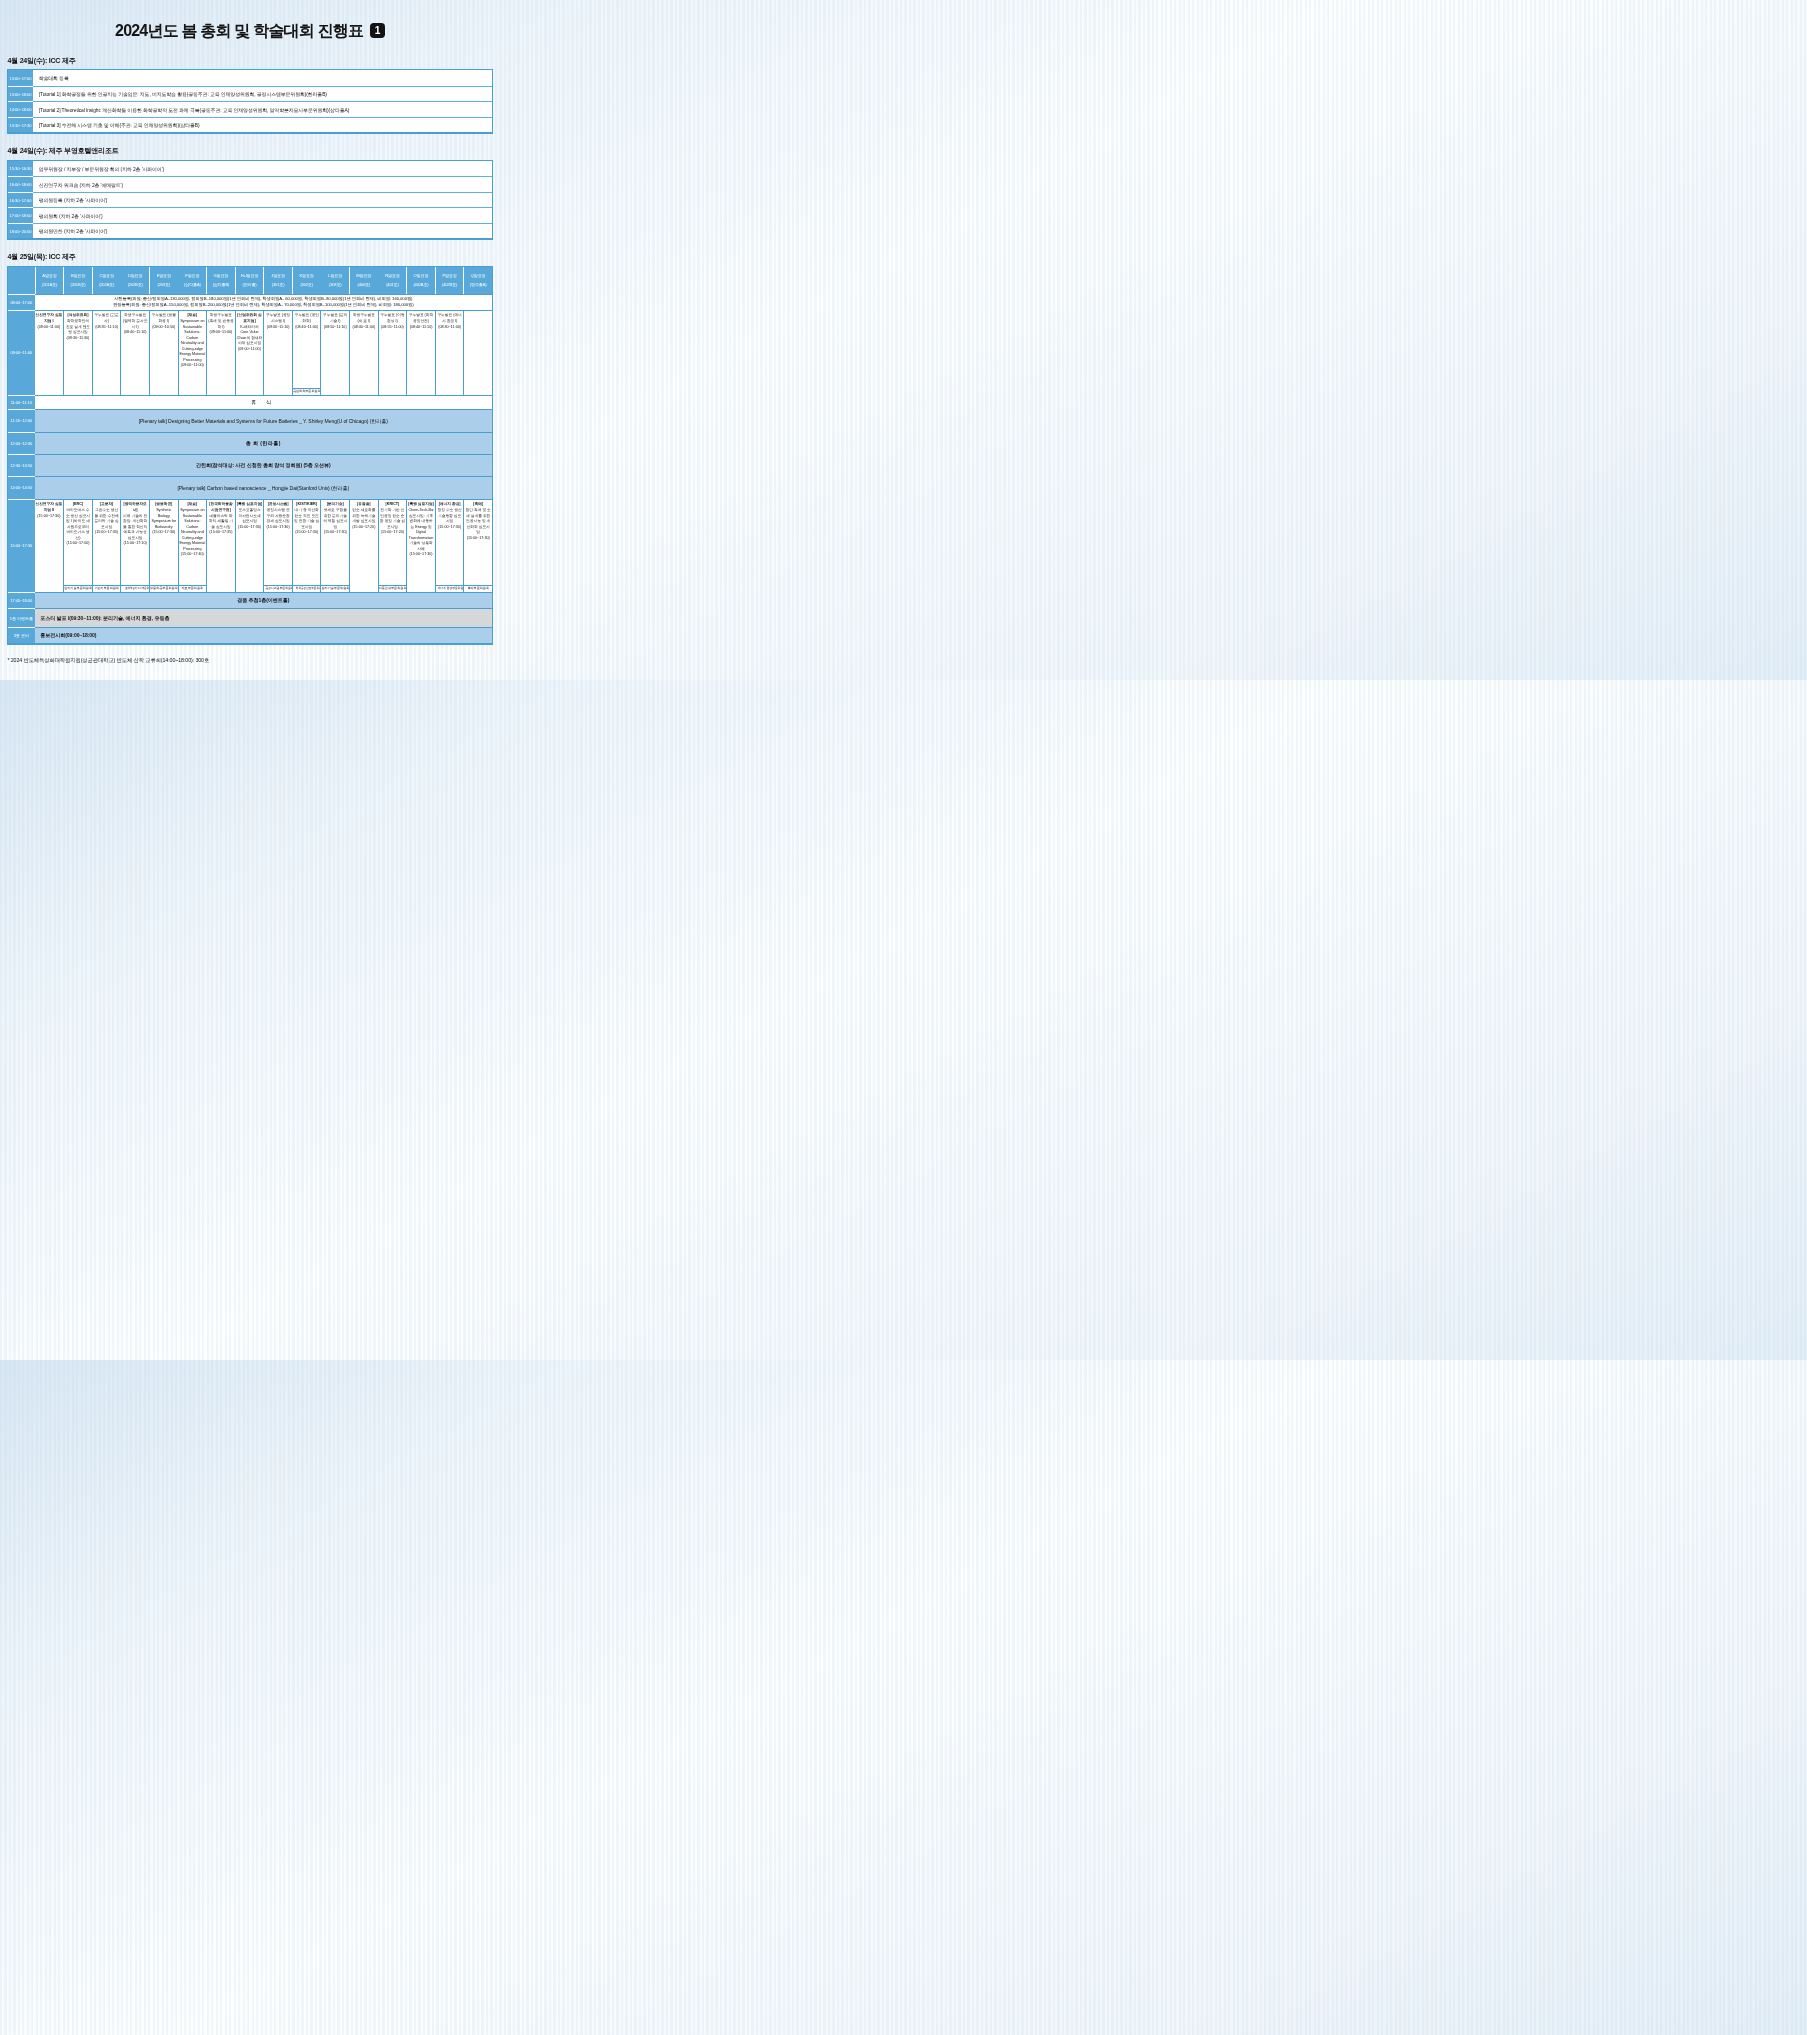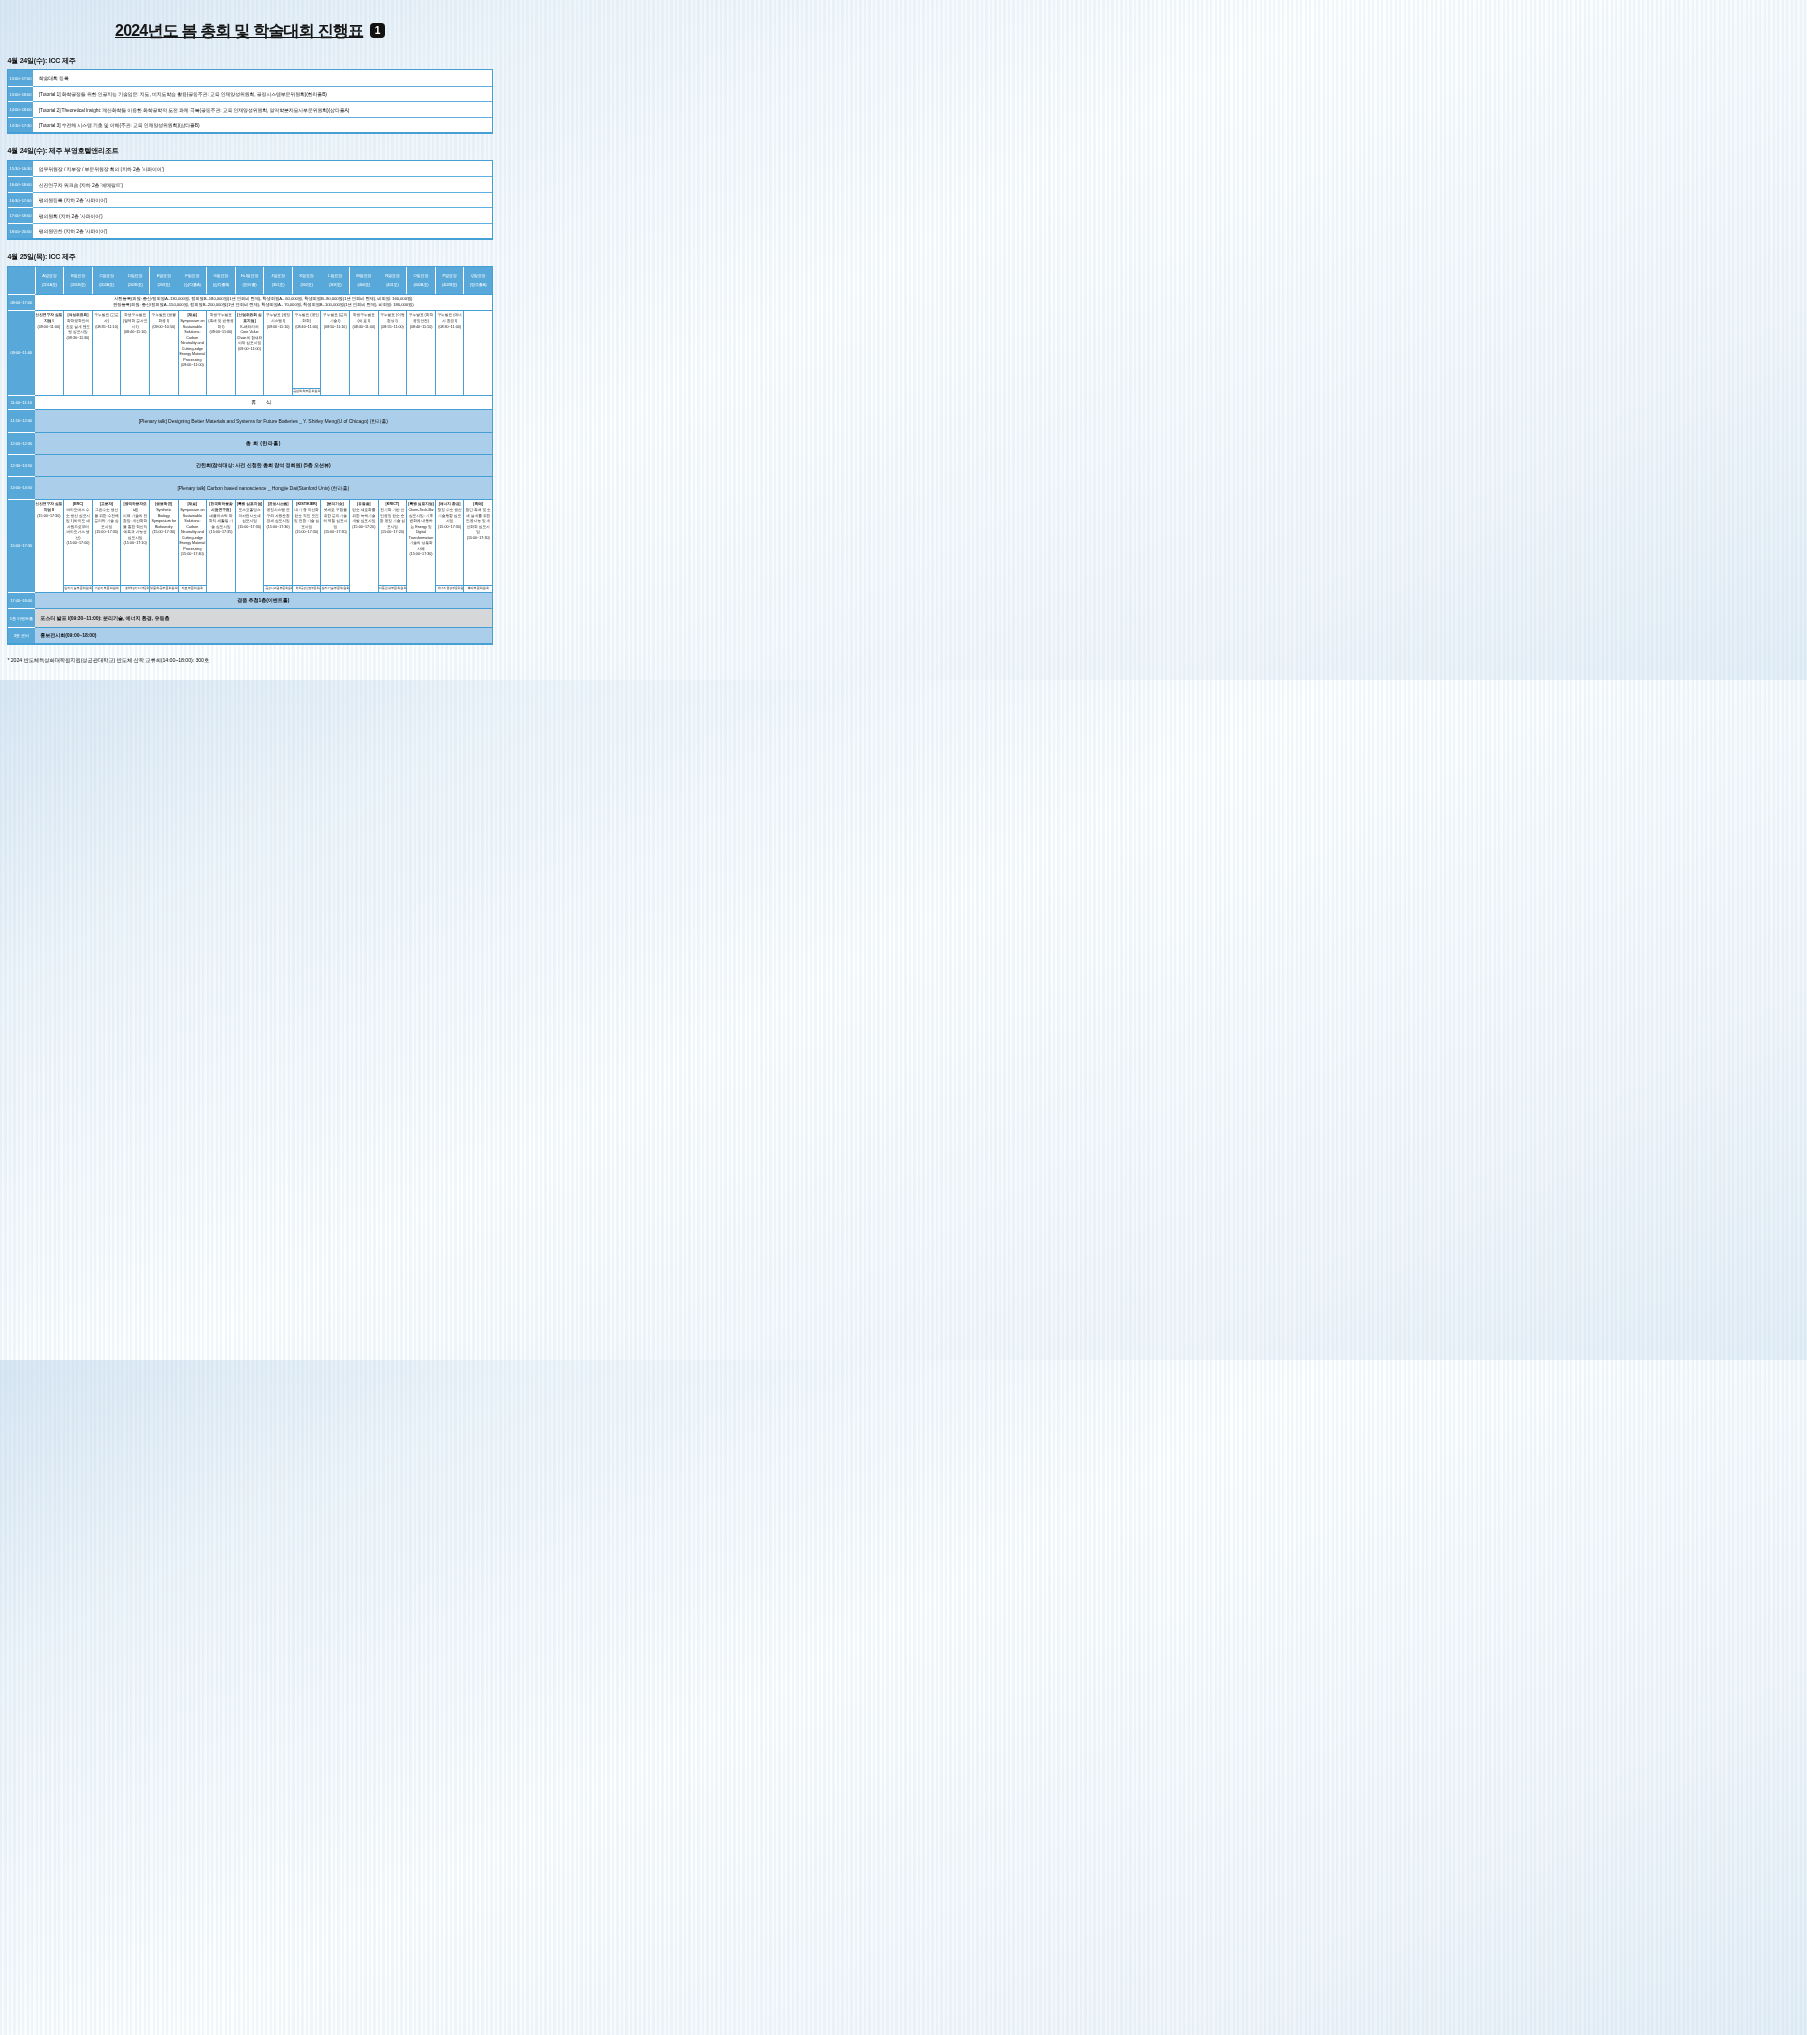--- a/index.html
+++ b/index.html
@@ -7,21 +7,21 @@
     width:500px;
     font-family:"Liberation Sans","DejaVu Sans",sans-serif;
     color:#151515;
     background:
       repeating-linear-gradient(90deg, rgba(185,210,232,0.18) 0 2px, rgba(255,255,255,0) 2px 4.5px),
       linear-gradient(150deg,#d9e7f3 0%,#eef5fa 18%,#fdfefe 45%,#f1f6fa 78%,#e3eef7 100%);
   }
   .page{padding:0 7px 16.3px;}
   
   .title-row{ text-align:center; padding:21px 0 14px; }
-  .title{ font-size:16px; font-weight:bold; letter-spacing:-0.8px; display:inline-block;text-decoration:underline; }
+  .title{ font-size:16px; font-weight:bold; letter-spacing:-0.8px; display:inline-block; }
   .badge{ display:inline-block; width:15px; height:15px; background:#121212; color:#fff;
           border-radius:3.7px; font-size:10.2px; font-weight:bold; line-height:15px; text-align:center;
           vertical-align:2px; margin-left:4.9px; }
   
   .section{ margin-bottom:12.2px; }
   .sec-heading{ font-size:7px; font-weight:bold; margin:0 0 3.3px 0.4px; letter-spacing:-0.2px;}
   .stable{ border:1.2px solid #46a0d5; border-bottom-width:2px; background:#fff; }
   .srow{ display:flex; min-height:15.5px; }
   .srow .time{ flex:0 0 25px; width:25px; background:#58a9d9; color:#fff; display:flex;
                align-items:center; justify-content:center; font-size:4.1px; letter-spacing:-0.1px;}

